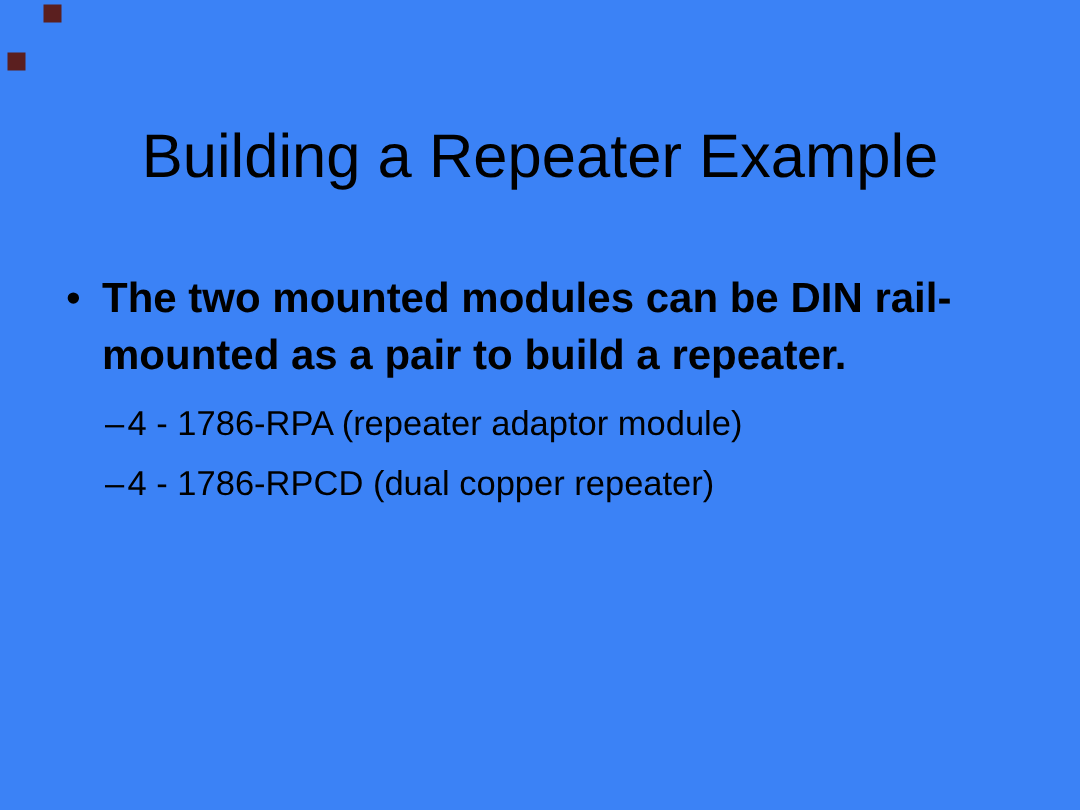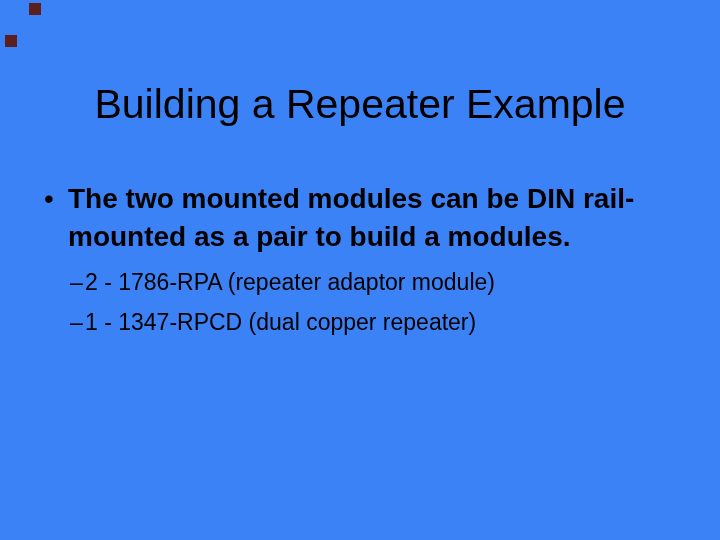--- a/index.html
+++ b/index.html
@@ -93,28 +93,28 @@
   <div class="decor-square sq-left" style="background: rgb(91, 31, 31);"></div>
 
   <div class="slide-title">Building a Repeater Example</div>
 
   <div class="bullet-block">
     <div class="bullet-line">
       <span class="bullet-marker">•</span>
       <span>The two mounted modules can be DIN rail-</span>
     </div>
     <div class="bullet-line">
-      <span>mounted as a pair to build a modules.</span>
+      <span>mounted as a pair to build a repeater.</span>
     </div>
   </div>
 
   <div class="sub-bullet-block">
     <div class="sub-bullet">
       <span class="dash-marker">–</span>
-      <span>2 - 1786-RPA (repeater adaptor module)</span>
+      <span>4 - 1786-RPA (repeater adaptor module)</span>
     </div>
     <div class="sub-bullet">
       <span class="dash-marker">–</span>
-      <span>1 - 1347-RPCD (dual copper repeater)</span>
+      <span>4 - 1786-RPCD (dual copper repeater)</span>
     </div>
   </div>
 
 </div>
 
 </body></html>

